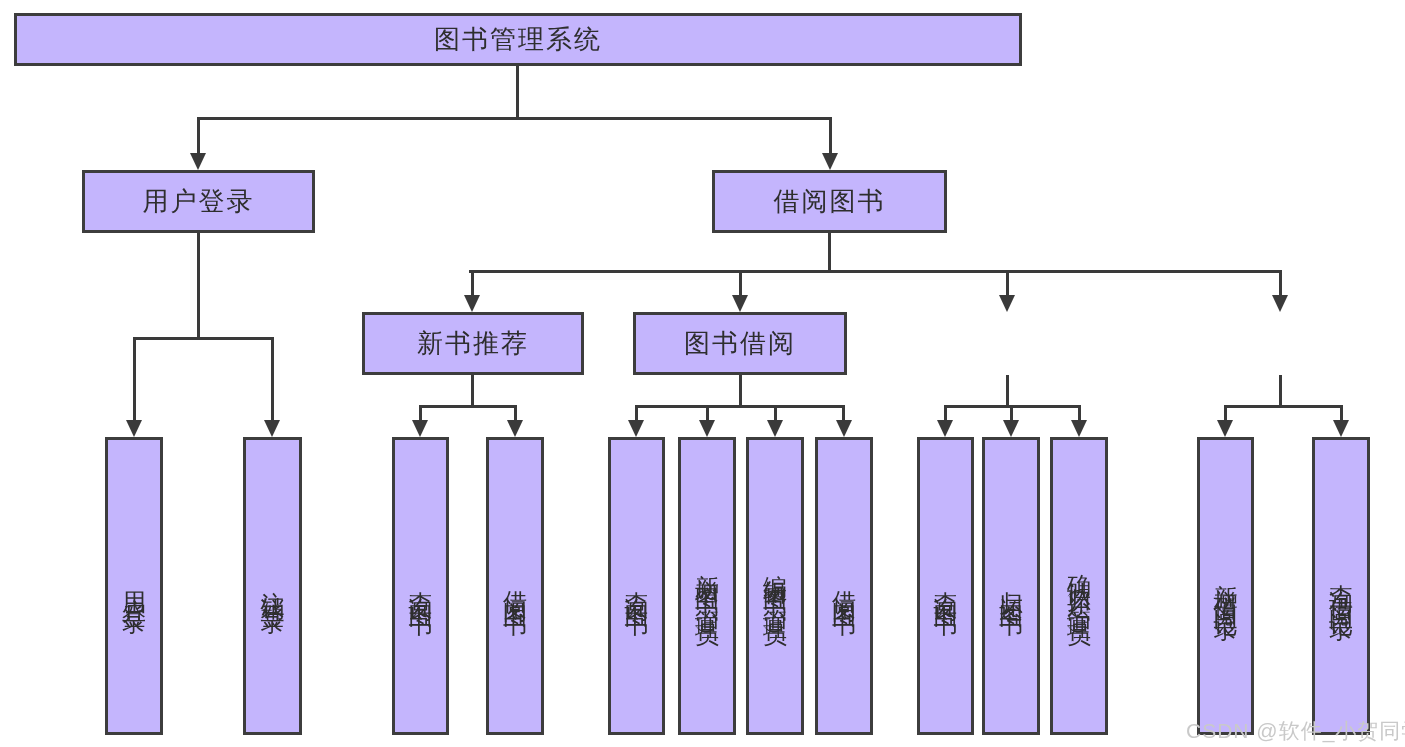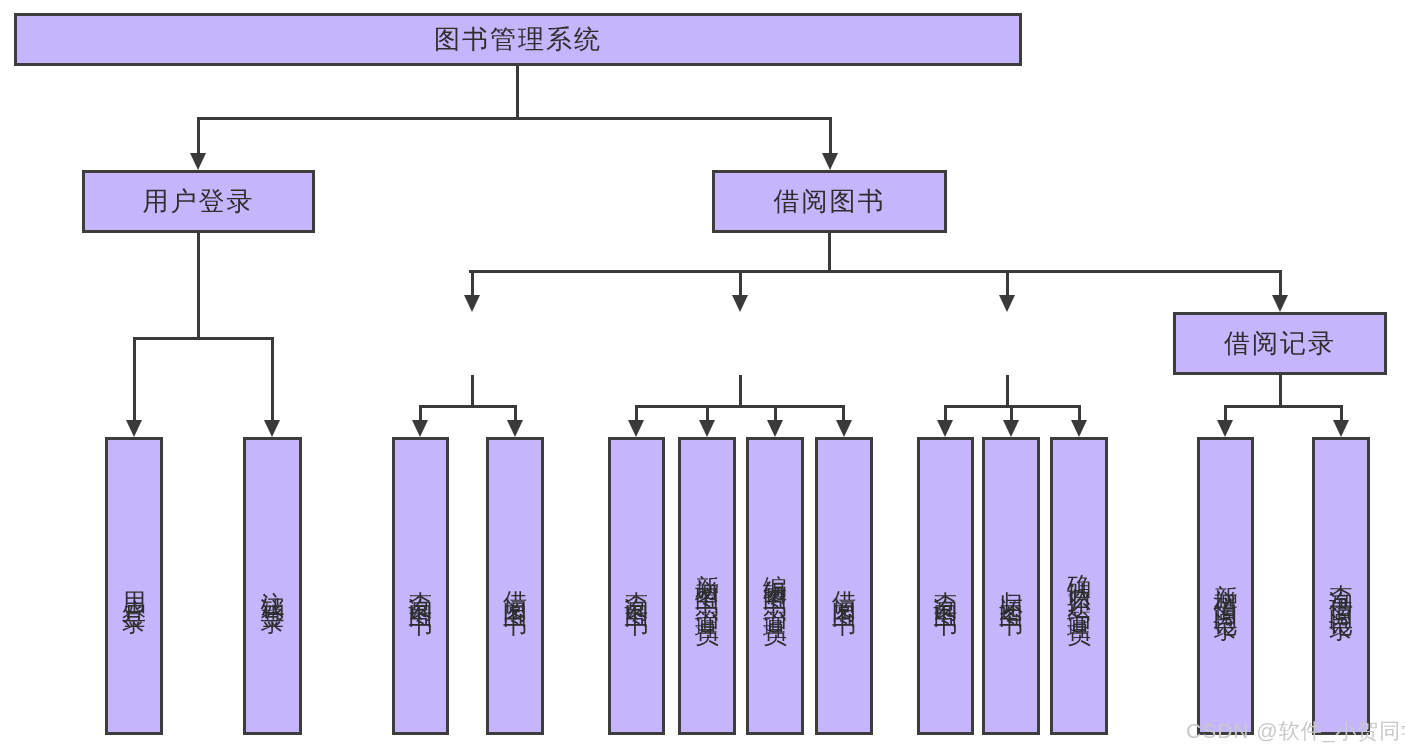--- a/index.html
+++ b/index.html
@@ -38,22 +38,25 @@
     <span>图书管理系统</span>
   </div>
 
   <div class="box h" style="left:82px;top:170px;width:233px;height:63px">
     <span>用户登录</span>
   </div>
   <div class="box h" style="left:712px;top:170px;width:235px;height:63px">
     <span>借阅图书</span>
   </div>
 
-  <div class="box h" style="left:1173px;top:312px;width:214px;height:63px">
-    <span>借阅记录</span>
+  <div class="box h" style="left:362px;top:312px;width:222px;height:63px">
+    <span>新书推荐</span>
+  </div>
+  <div class="box h" style="left:633px;top:312px;width:214px;height:63px">
+    <span>图书借阅</span>
   </div>
 
   <div class="box v" style="left:105px;top:437px;width:58px;height:298px">
     <span class="vtext">用户登录</span>
   </div>
   <div class="box v" style="left:243px;top:437px;width:59px;height:298px">
     <span class="vtext">注销登录</span>
   </div>
 
   <div class="box v" style="left:392px;top:437px;width:57px;height:298px">

